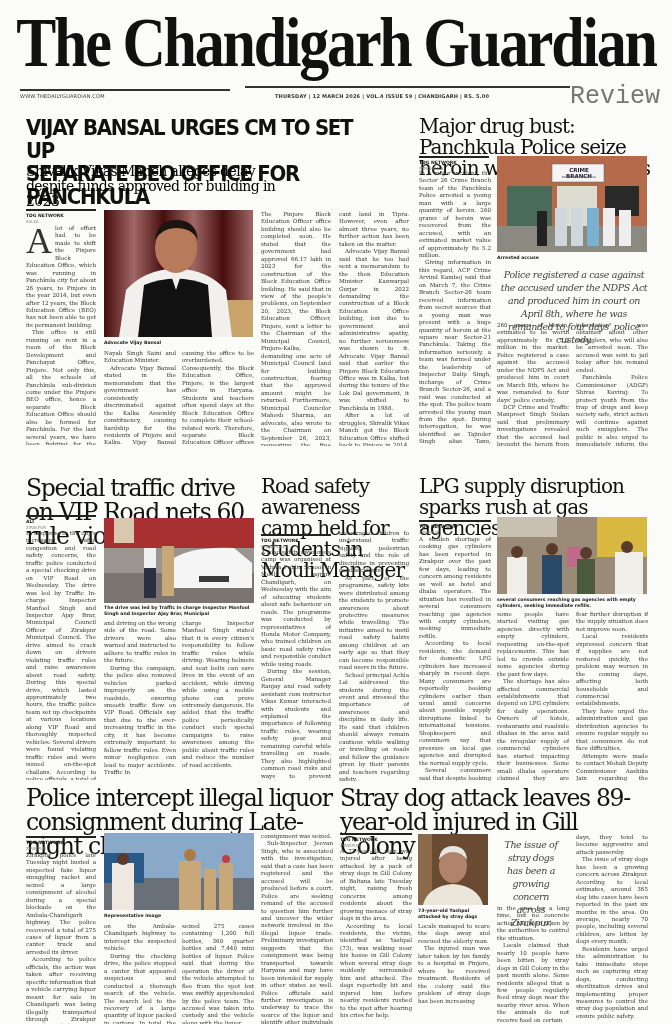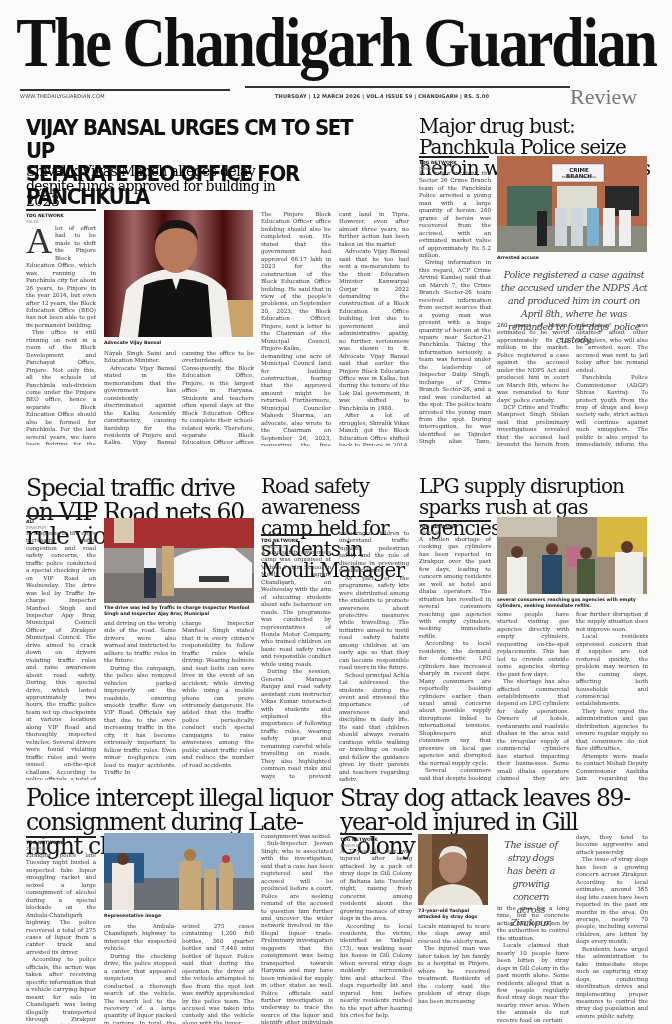--- a/index.html
+++ b/index.html
@@ -2,21 +2,21 @@
 <html><head>
 <meta charset="utf-8">
 <style>
 *{box-sizing:border-box;margin:0;padding:0}
 html,body{width:672px;height:1024px;overflow:hidden;background:#fbfbf9}
 body{font-family:"DejaVu Serif",serif;color:#222;position:relative}
 .abs{position:absolute}
 .masthead{left:0;top:0;width:672px;text-align:center;font-family:"Liberation Serif",serif;font-weight:bold;font-size:60px;letter-spacing:-2.2px;line-height:60px;top:8px;color:#111;transform:scaleY(1.15);transform-origin:top}
 .rule{height:2px;background:#333}
 .topline{font-family:"DejaVu Sans",sans-serif;font-size:5px;color:#333;letter-spacing:.2px}
-.review{font-family:Liberation Serif, serif;font-size:22px;color:#777;line-height:25px}
+.review{font-family:Liberation Mono, monospace;font-size:25px;color:#777;line-height:25px}
 .hl-cond{font-family:"DejaVu Sans",sans-serif;font-weight:bold;font-size:21.5px;line-height:23px;letter-spacing:-1.4px;color:#111;transform:scaleX(.92);transform-origin:left}
 .hl{font-family:"DejaVu Serif",serif;font-size:20px;line-height:21px;letter-spacing:-1px;color:#111}
 .hl.big{font-size:23.5px;line-height:24px;letter-spacing:-1.3px}
 .sub{font-family:"DejaVu Serif",serif;font-size:14px;line-height:15px;color:#000000;letter-spacing:-.6px}
 .byline{border-top:2px solid #222;padding-top:2px}
 .by1{font-family:"DejaVu Sans",sans-serif;font-weight:bold;font-size:4.5px;color:#222;line-height:6px}
 .by2{font-family:"DejaVu Sans",sans-serif;font-size:4px;color:#888;line-height:5px}
 .col{font-family:"DejaVu Serif",serif;font-size:5.6px;line-height:7.45px;color:#333;text-align:justify;overflow:hidden;hyphens:auto}
 .col p{text-indent:6px}
 .col p.noind{text-indent:0}

